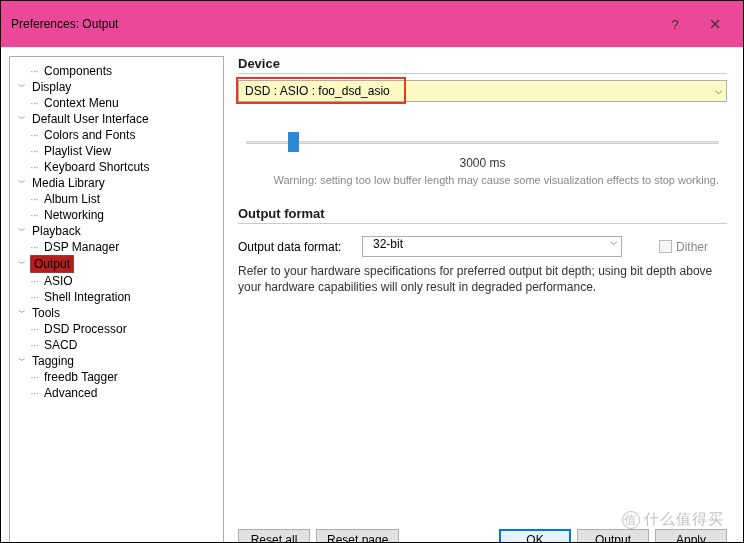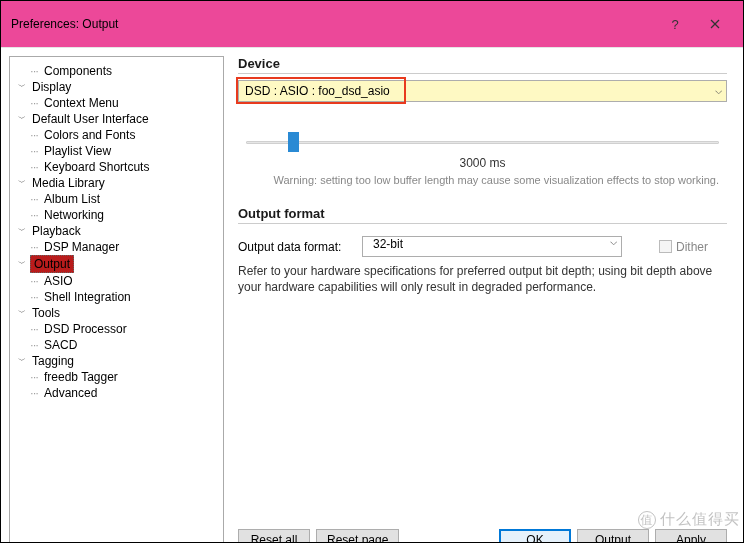--- a/index.html
+++ b/index.html
@@ -218,21 +218,21 @@
       justify-content: center;
       padding: 0 10px;
       font-size: 12px;
     }
     .btn.default {
       border: 2px solid #0078d7;
       background: #e5f1fb;
     }
     .watermark {
       position: absolute;
-      right: 4px;
+      right: 20px;
       bottom: 14px;
       font-size: 15px;
       color: rgba(120,120,120,0.45);
       pointer-events: none;
       letter-spacing: 1px;
     }
     .watermark .z {
       display:inline-block;
       width:18px;height:18px;
       border:1px solid rgba(120,120,120,0.45);

